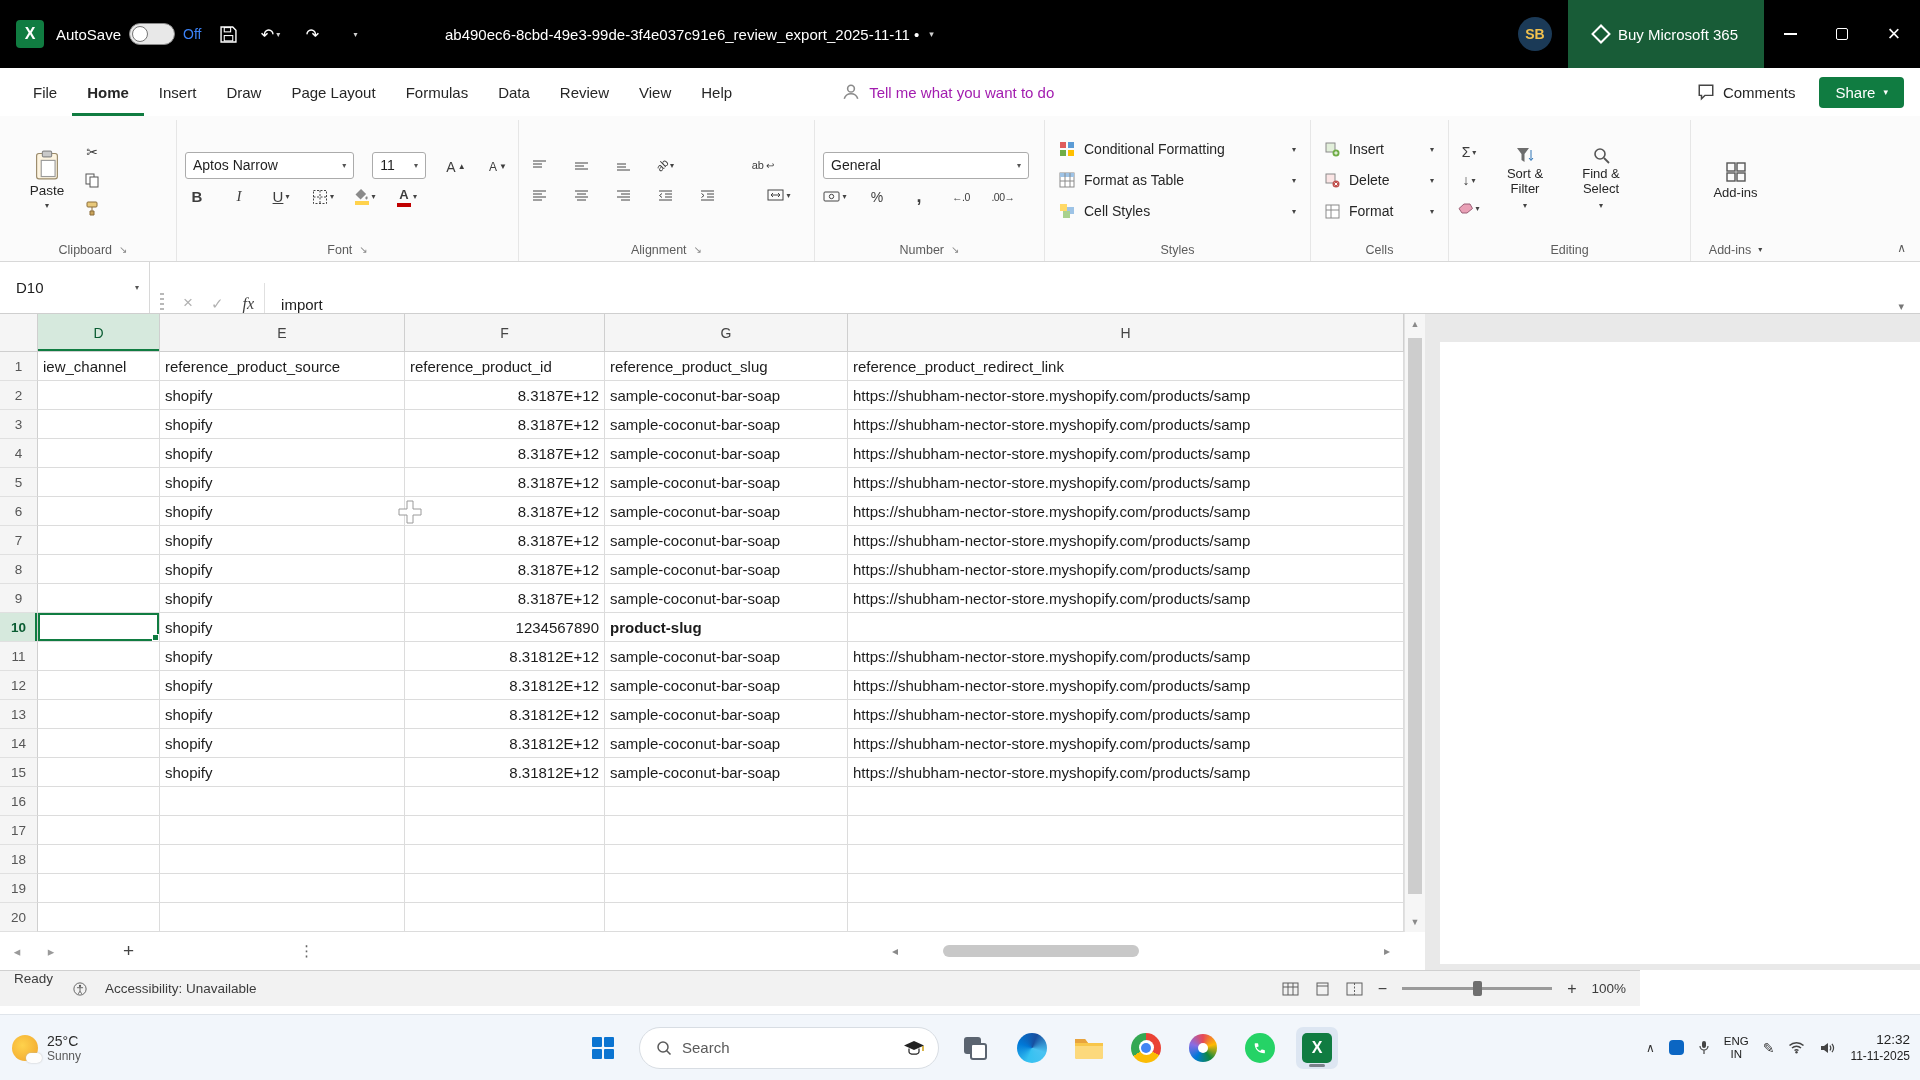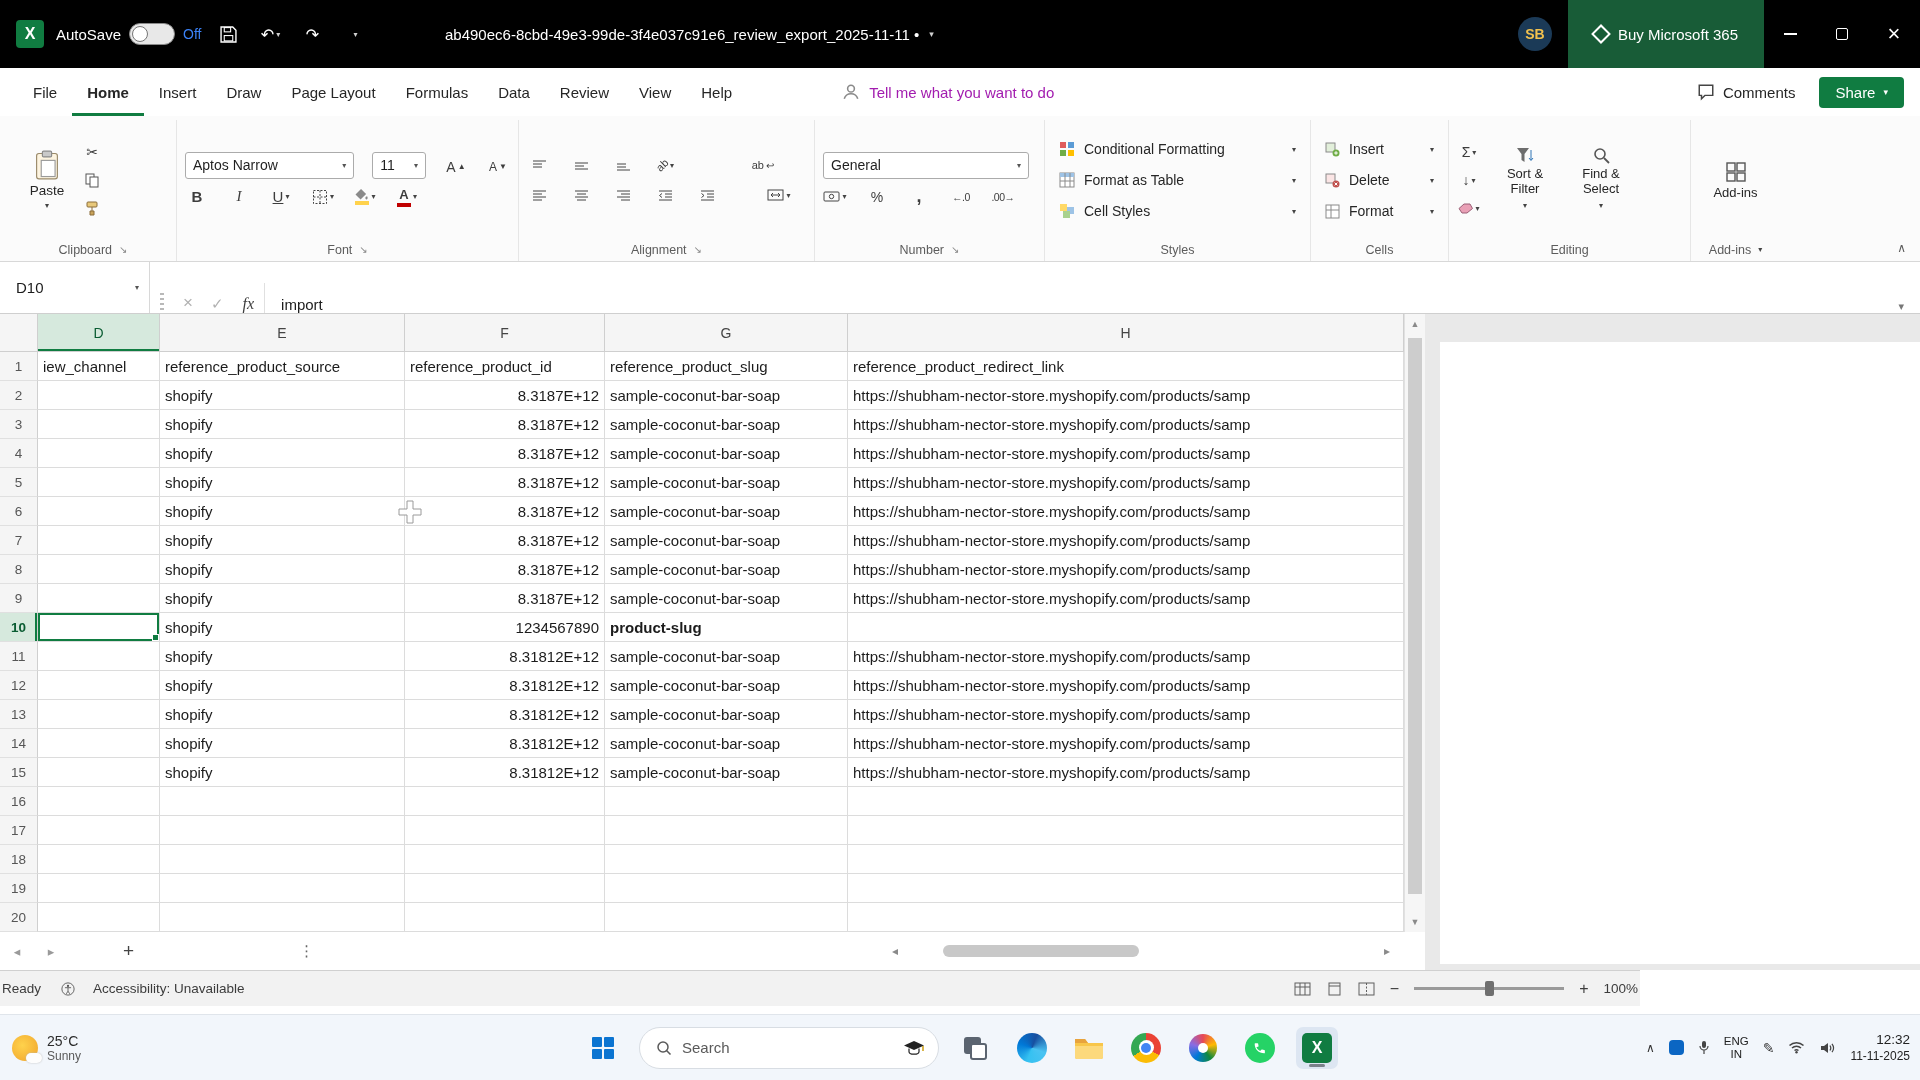--- a/index.html
+++ b/index.html
@@ -99,21 +99,21 @@
   .snav { width:34px; text-align:center; color:#9a9a9a; font-size:13px; }
   #sheettab { height:100%; margin-left:70px; padding:0 18px; display:flex; align-items:center; font-size:15px; color:#1e1e1e; box-shadow: inset 0 -3px 0 var(--accent,#107C41); }
   .addsheet { margin-left:55px; font-size:19px; color:#444; }
   .sheetdots { margin-left:165px; color:#666; font-size:15px; }
   .hs-left { position:absolute; left:892px; color:#8a8a8a; font-size:12px; }
   .hs-track { position:absolute; left:912px; top:13px; width:466px; height:12px; }
   .hs-thumb { position:absolute; left:31px; top:0; width:196px; height:12px; background:#c8c8c8; border-radius:6px; }
   .hs-right { position:absolute; left:1384px; color:#8a8a8a; font-size:12px; }
 
   
-  #statusbar { position:absolute; left:0; top:970px; width:1640px; height:36px; background:#f2f2f2; border-top:1px solid #d0d0d0; display:flex; align-items:center; padding:0 2px; gap:20px; font-size:13.5px; color:#3c3c3c; }
+  #statusbar { position:absolute; left:0; top:970px; width:1640px; height:36px; background:#f2f2f2; border-top:1px solid #d0d0d0; display:flex; padding:0 14px; gap:20px; font-size:13.5px; color:#3c3c3c; }
   .sb-right { margin-left:auto; display:flex; align-items:center; gap:15px; }
   .viewico { display:flex; align-items:center; justify-content:center; }
   .ztrack { width:150px; height:3px; background:#9a9a9a; position:relative; }
   .ztick { position:absolute; left:50%; top:-4px; width:2px; height:11px; background:#9a9a9a; }
   .zthumb { position:absolute; left:47%; top:-6px; width:9px; height:15px; background:#6f6f6f; border-radius:2px; }
   .zbtn { font-size:16px; color:#3c3c3c; }
 
   
   #taskbar { position:absolute; left:0; top:1014px; width:1920px; height:66px; background:#f2f6fb; border-top:1px solid #e0e5eb; }
   #weather { position:absolute; left:12px; top:0; height:100%; display:flex; align-items:center; gap:9px; }

